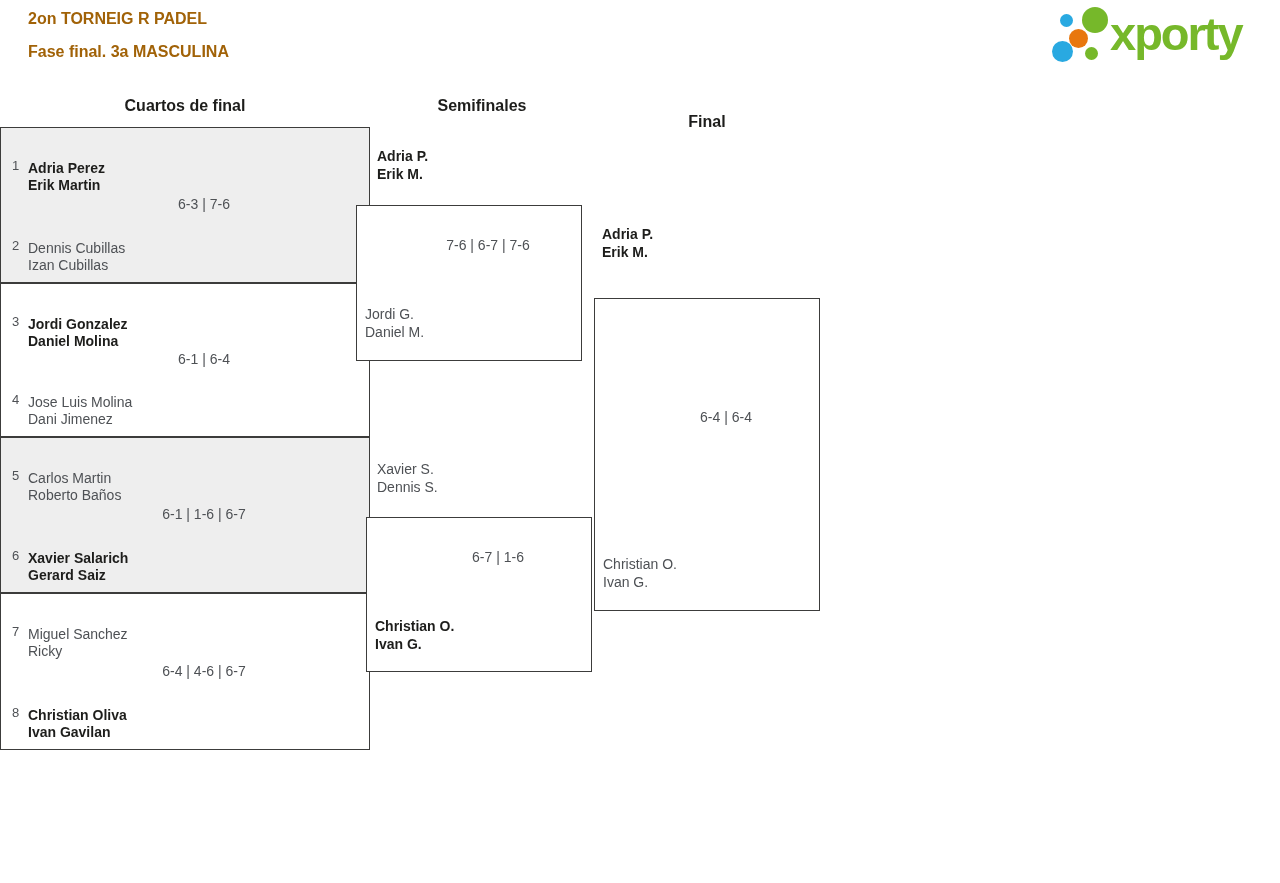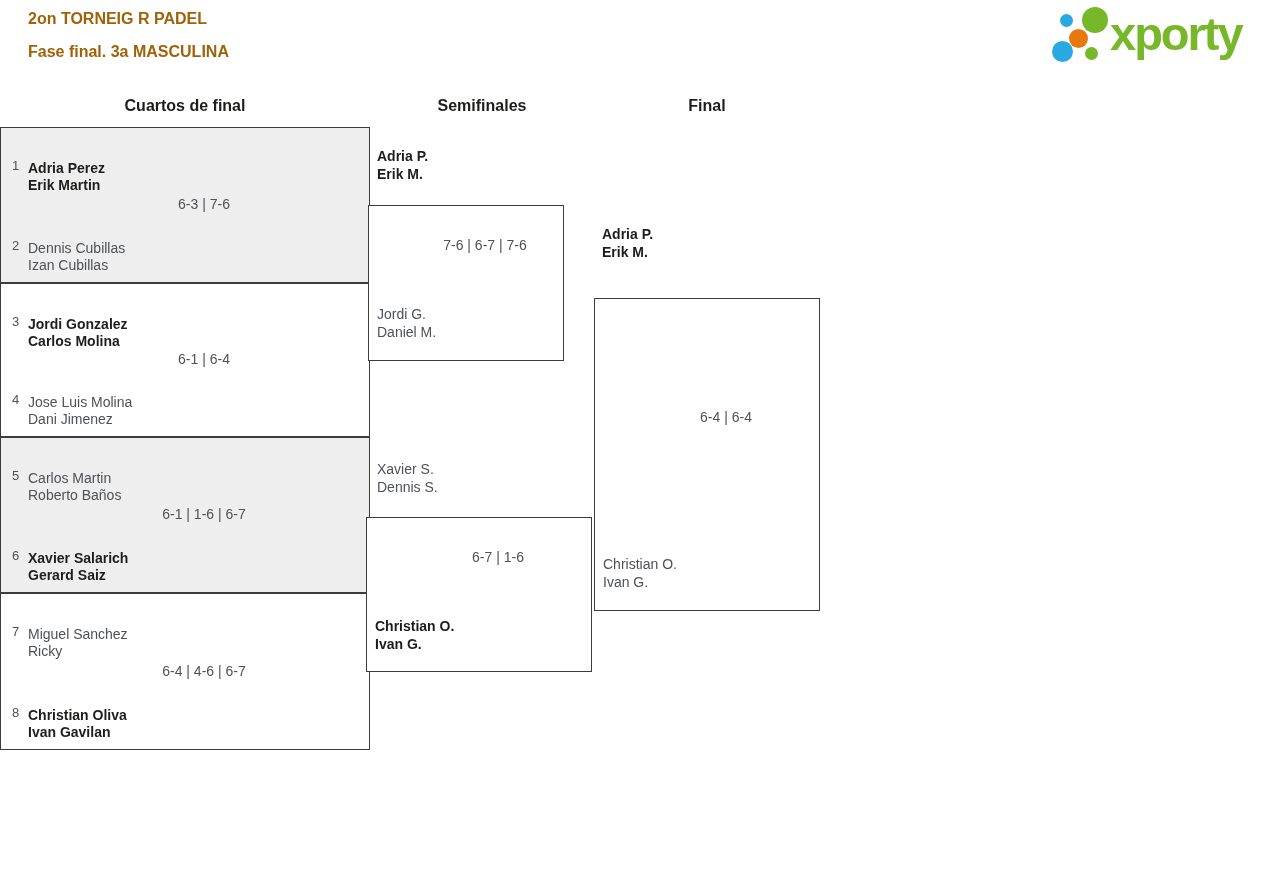--- a/index.html
+++ b/index.html
@@ -21,21 +21,21 @@
   .dot-green-small{ left:37px; top:47px; width:13px; height:13px; background:#76b82a; }
   .logo-wordmark { position:absolute; left:62px; top:-2px; width:168px; height:72px;
                    font-size:47px; font-weight:bold; letter-spacing:-2px; color:#76b82a;
                    line-height:72px; }
 
   
   .col-header { position:absolute; top:97px; font-size:16px; font-weight:bold;
                 text-align:center; color:#1d1d1b; }
   .col-header.quarters { left:0;   width:370px; }
   .col-header.semis    { left:369px; width:226px; }
-  .col-header.final    { left:594px; width:226px; }
+  .col-header.final    { left:594px; width:226px;margin-top:16px; }
 
   
   .box { position:absolute; box-sizing:border-box; border:1px solid #3c3c3b; background:#ffffff; }
   .shaded { background:#eeeeee; }
 
   .qbox { left:0; width:370px; display:flex; flex-direction:column;
           justify-content:space-between; padding:8px 0; }
   .q1 { top:127px; height:156px; }
   .q2 { top:283px; height:154px; }
   .q3 { top:437px; height:156px; }
@@ -43,21 +43,21 @@
 
   .team-row { display:flex; align-items:center; padding-left:5px; }
   .seed { width:19px; flex:none; text-align:center; font-size:13px; color:#4e5155; }
   .names { margin-left:3px; font-size:14px; line-height:17px; color:#4e5155;margin-top:24px; }
   .names.winner, .float-team.winner, .inbox-team.winner { color:#1d1d1b; font-weight:bold; }
 
   .score { position:absolute; left:0; right:0; text-align:center;
            font-size:14px; color:#4e5155;padding-left:38px; }
   .qbox .score { top:calc(50% - 9px); }
 
-  .sf1 { left:368px; top:205px; width:196px; height:156px; }
+  .sf1 { left:356px; top:205px; width:226px; height:156px; }
   .sf2 { left:366px; top:517px; width:226px; height:155px; }
   .fbox { left:594px; top:282px; width:226px; height:313px;margin-top:16px; }
 
   .sf1 .score, .sf2 .score { top:31px; }
   .fbox .score { top:110px; }
 
   .inbox-team { position:absolute; left:8px; font-size:14px; line-height:18px; color:#4e5155; }
   .sf1 .inbox-team, .sf2 .inbox-team { top:99px; }
   .fbox .inbox-team { top:256px; }
 
@@ -103,21 +103,21 @@
       <div>Izan Cubillas</div>
     </div>
   </div>
 </div>
 
 <div class="box qbox q2">
   <div class="team-row">
     <span class="seed">3</span>
     <div class="names winner">
       <div>Jordi Gonzalez</div>
-      <div>Carlos Molina</div>
+      <div>Daniel Molina</div>
     </div>
   </div>
   <div class="score">6-1 | 6-4</div>
   <div class="team-row">
     <span class="seed">4</span>
     <div class="names">
       <div>Jose Luis Molina</div>
       <div>Dani Jimenez</div>
     </div>
   </div>

